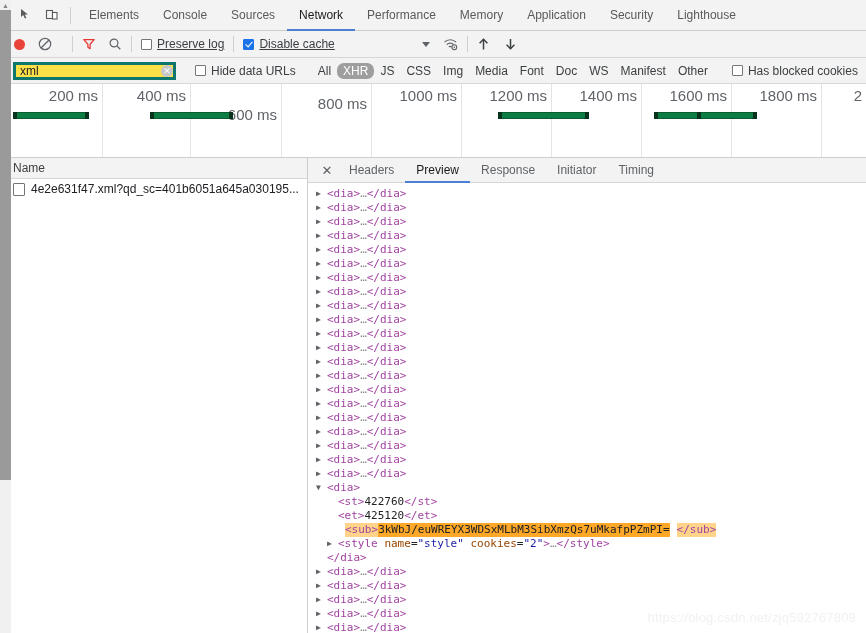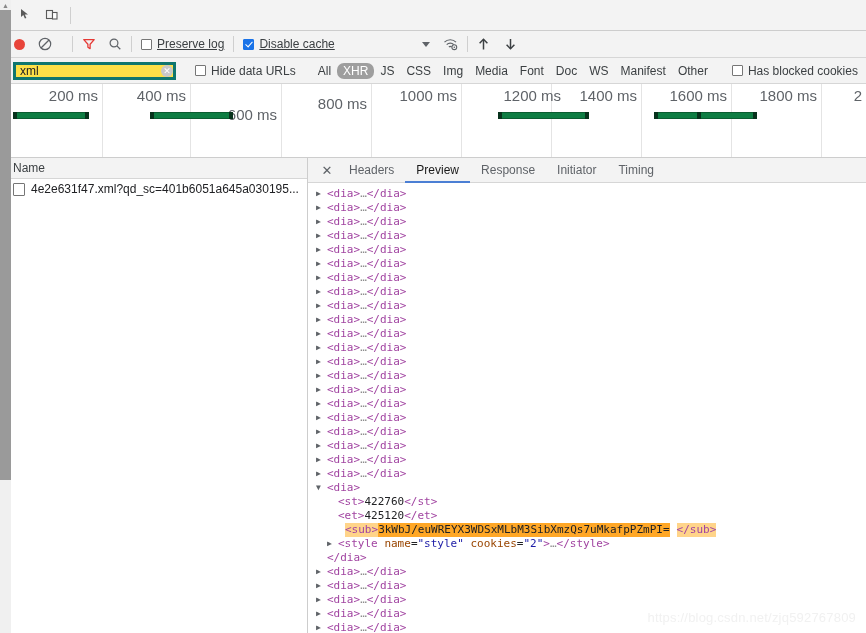--- a/index.html
+++ b/index.html
@@ -439,20 +439,31 @@
         <rect x="0.5" y="0.5" width="5" height="2" fill="none" stroke="#5a5a5a" stroke-width="0"></rect>
       </svg>
     </div>
     <div class="tb-icon">
       <svg width="14" height="14" viewBox="0 0 14 14">
         <rect x="1.5" y="2.5" width="6" height="8" fill="none" stroke="#5a5a5a" stroke-width="1.1"></rect>
         <rect x="7.5" y="4.5" width="4.5" height="6.5" fill="#fff" stroke="#5a5a5a" stroke-width="1.1"></rect>
       </svg>
     </div>
     <div class="tb-sep"></div>
+    <div class="main-tabs">
+      <div class="main-tab">Elements</div>
+      <div class="main-tab">Console</div>
+      <div class="main-tab">Sources</div>
+      <div class="main-tab active">Network</div>
+      <div class="main-tab">Performance</div>
+      <div class="main-tab">Memory</div>
+      <div class="main-tab">Application</div>
+      <div class="main-tab">Security</div>
+      <div class="main-tab">Lighthouse</div>
+    </div>
   </div>
 
   <div class="toolbar">
     <div class="record-dot"></div>
     <div class="ban-icon" style="margin-right:11px;">
       <svg width="14" height="14" viewBox="0 0 14 14">
         <circle cx="7" cy="7" r="5.7" fill="none" stroke="#5f6368" stroke-width="1.2"></circle>
         <line x1="3" y1="11" x2="11" y2="3" stroke="#5f6368" stroke-width="1.2"></line>
       </svg>
     </div>
@@ -547,21 +558,21 @@
     <div class="ov-gridline" style="left:551px;"></div>
     <div class="ov-gridline" style="left:641px;"></div>
     <div class="ov-gridline" style="left:731px;"></div>
     <div class="ov-gridline" style="left:821px;"></div>
 
     <div class="ov-label" style="left:102px;">200 ms</div>
     <div class="ov-label" style="left:190px;">400 ms</div>
     <div class="ov-label" style="left:281px;margin-top:19px;">600 ms</div>
     <div class="ov-label" style="left:371px;margin-top:8px;">800 ms</div>
     <div class="ov-label" style="left:461px;">1000 ms</div>
-    <div class="ov-label" style="left:565px;">1200 ms</div>
+    <div class="ov-label" style="left:551px;">1200 ms</div>
     <div class="ov-label" style="left:641px;">1400 ms</div>
     <div class="ov-label" style="left:731px;">1600 ms</div>
     <div class="ov-label" style="left:821px;">1800 ms</div>
     <div class="ov-label" style="left:866px;">2</div>
 
     <div class="ov-bar" style="left:13px;  width:76px; top:28px;">
         <span class="cap l"></span>
         <span class="cap r"></span>
       </div>
     <div class="ov-bar" style="left:150px; width:83px; top:28px;">

